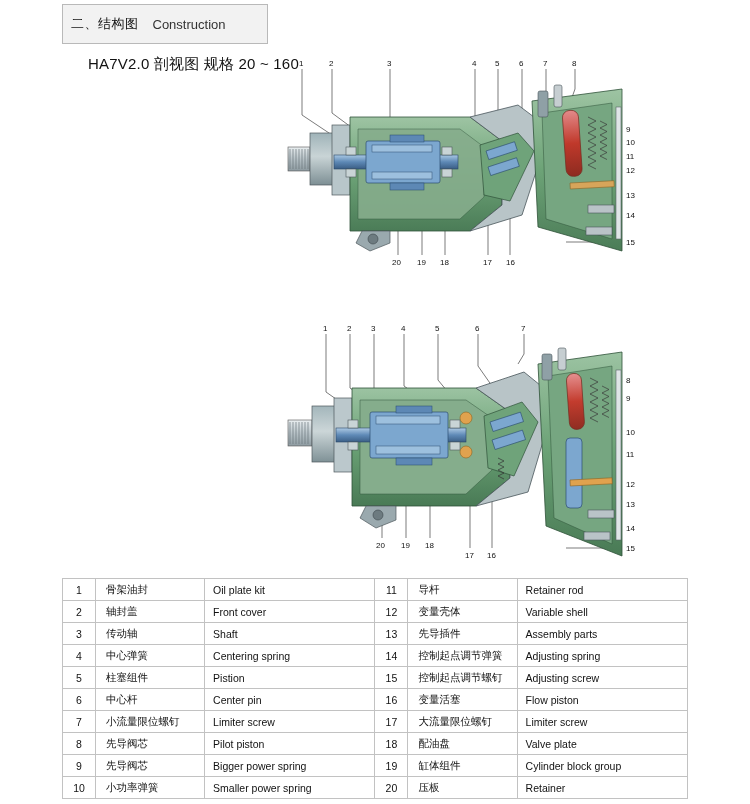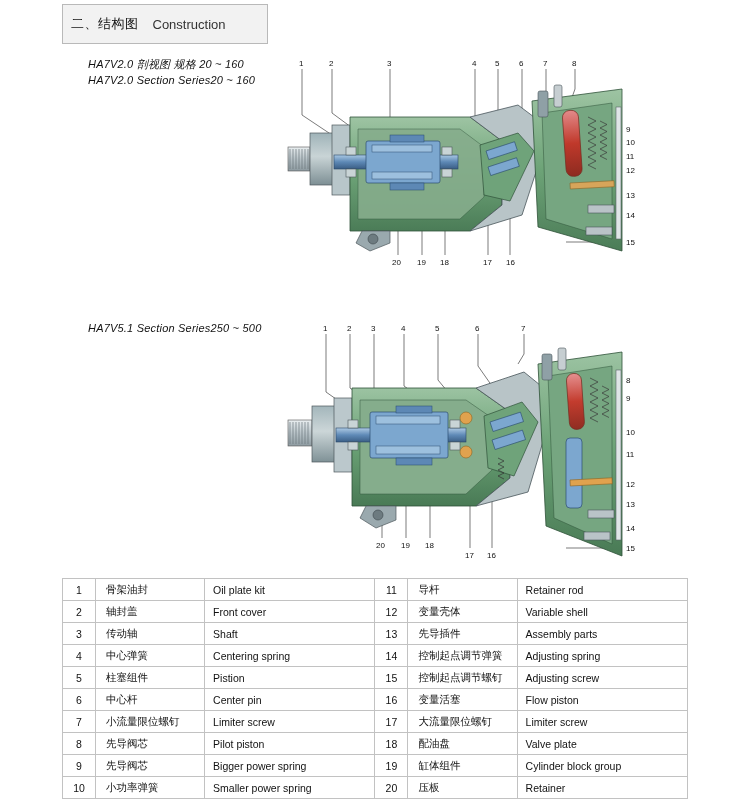--- a/index.html
+++ b/index.html
@@ -38,25 +38,24 @@
   }
   .header .en {
     font-size: 13px;
     color: #333;
     margin-left: 14px;
   }
 
   
   .caption {
     position: absolute;
-    font-size: 11px;
+    font-size: 15px;
     color: #111;
     line-height: 16px;
     white-space: nowrap;
-    font-style: italic;
   }
   #cap1 { left: 88px; top: 56px; }
   #cap2 { left: 88px; top: 320px; }
   .caption div { letter-spacing: 0.2px; }
 
   
   .figure {
     position: absolute;
   }
   #fig1 { left: 270px; top: 55px; width: 420px; height: 230px; }
@@ -87,21 +86,20 @@
 </head>
 <body>
 
 <div class="header">
   <span class="cn">二、结构图</span>
   <span class="en">Construction</span>
 </div>
 
 <div class="caption" id="cap1">
   <div>HA7V2.0  剖视图  规格 20 ~ 160</div>
-  <div>HA7V2.0  Section  Series20 ~ 160</div>
 </div>
 
 <div class="figure" id="fig1">
 <svg width="420" height="230" viewBox="0 0 420 230" xmlns="http://www.w3.org/2000/svg">
   <defs>
     <linearGradient id="g1body" x1="0" y1="0" x2="0" y2="1">
       <stop offset="0%" stop-color="#9fb3b8"></stop>
       <stop offset="45%" stop-color="#c9d4d6"></stop>
       <stop offset="100%" stop-color="#7d8f94"></stop>
     </linearGradient>
@@ -257,21 +255,20 @@
     <text x="122" y="210">20</text>
     <text x="147" y="210">19</text>
     <text x="170" y="210">18</text>
     <text x="213" y="210">17</text>
     <text x="236" y="210">16</text>
   </g>
 </svg>
 </div>
 
 <div class="caption" id="cap2">
-  <div>HA7V5.1 Section  Series250 ~ 500</div>
 </div>
 
 <div class="figure" id="fig2">
 <svg width="420" height="245" viewBox="0 0 420 245" xmlns="http://www.w3.org/2000/svg">
   <defs>
     <linearGradient id="g2body" x1="0" y1="0" x2="0" y2="1">
       <stop offset="0%" stop-color="#a3b6bb"></stop>
       <stop offset="45%" stop-color="#ccd6d8"></stop>
       <stop offset="100%" stop-color="#7f9196"></stop>
     </linearGradient>

